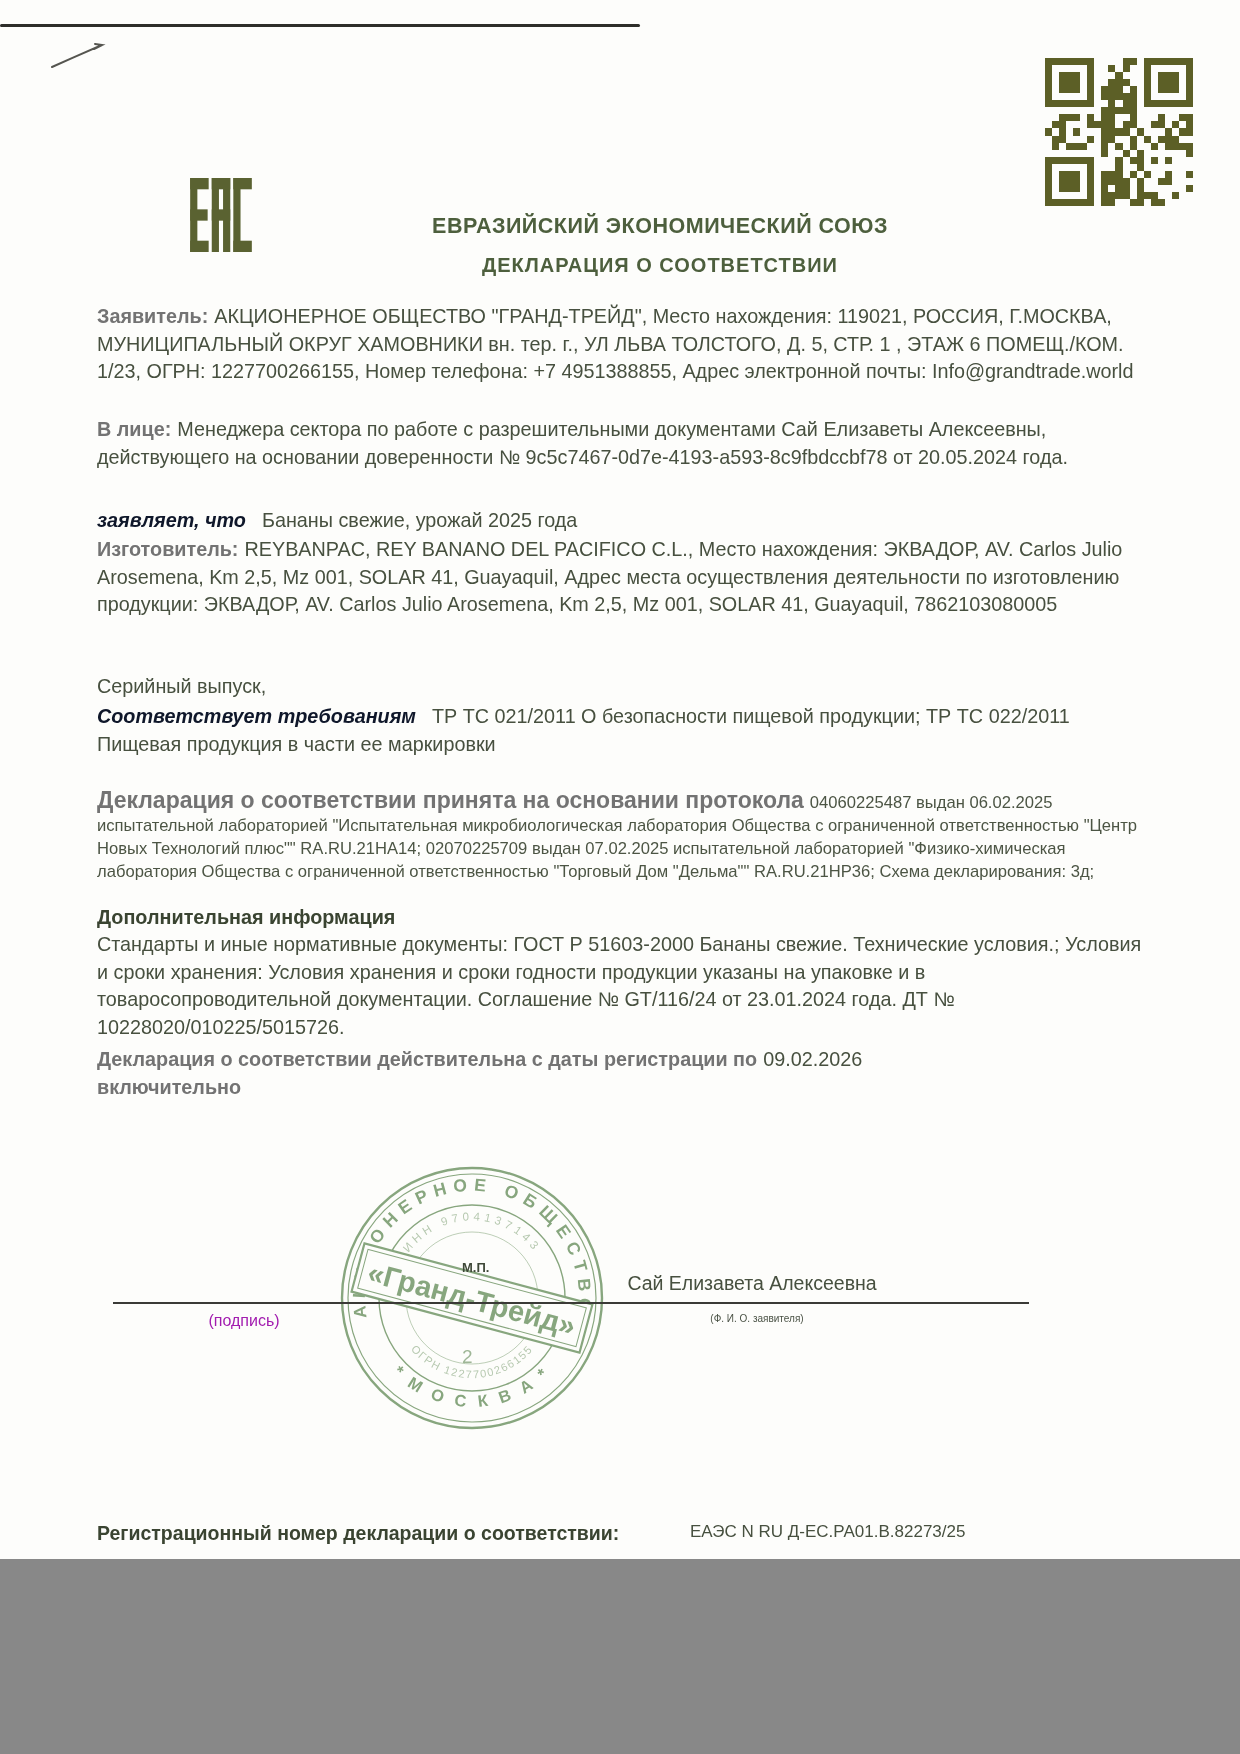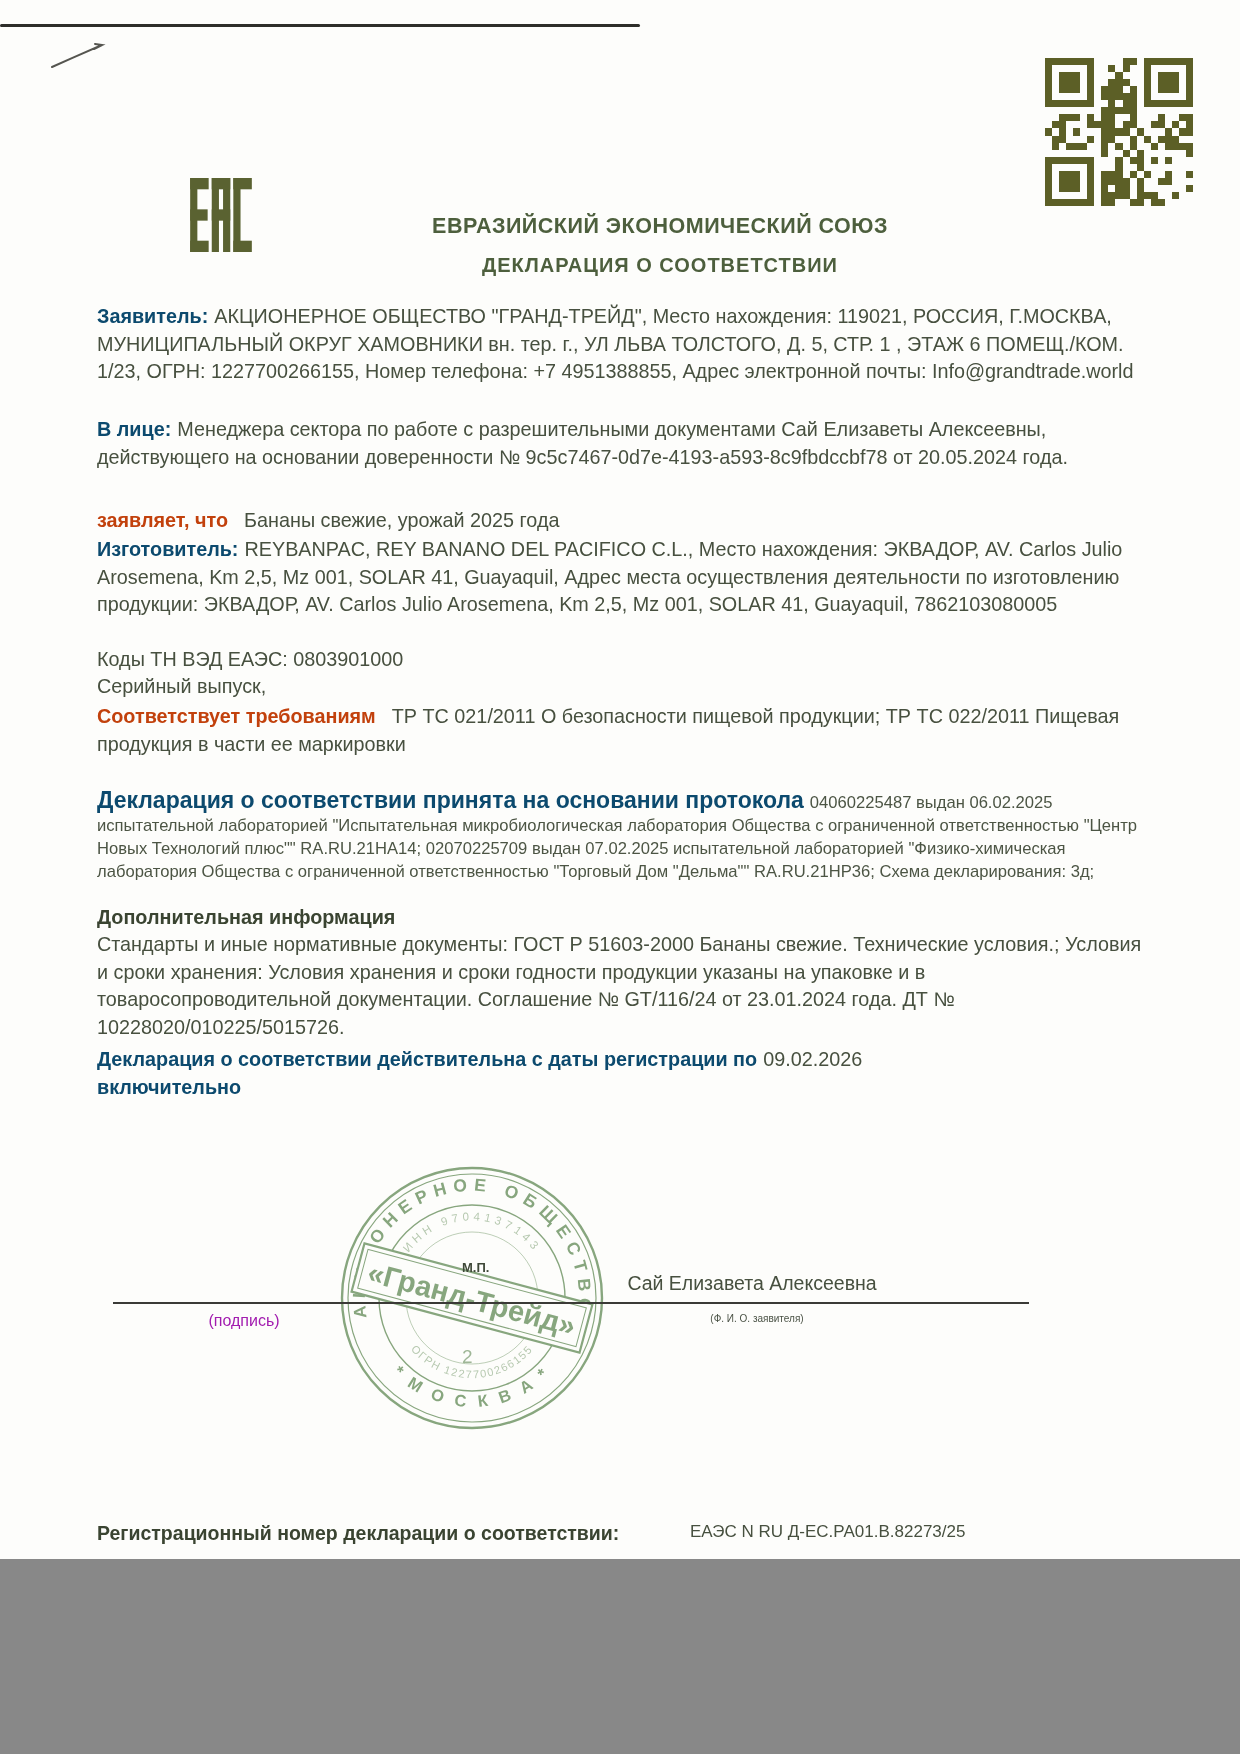--- a/index.html
+++ b/index.html
@@ -20,22 +20,22 @@
   
   .eac-logo{position:absolute;left:190px;top:178px;width:62px;height:74px;}
   .title1{position:absolute;left:660px;top:214px;transform:translateX(-50%);
     font-size:21.5px;font-weight:bold;color:#4d5f3d;letter-spacing:.5px;white-space:nowrap;}
   .title2{position:absolute;left:660px;top:254px;transform:translateX(-50%);
     font-size:20px;font-weight:bold;color:#4d5f3d;letter-spacing:1px;white-space:nowrap;}
   .qr{position:absolute;left:1045px;top:58px;width:148px;height:148px;}
 
   
   .par{position:absolute;left:97px;width:1048px;font-size:19.8px;line-height:27.5px;color:#47503f;}
-  .par .lbl{font-weight:bold;color:#0c4a6e;margin-right:6px;}
-  .par .lblw{font-weight:bold;color:#c2410c;margin-right:16px;}
+  .par .lbl{font-weight:bold;color:#737373;margin-right:6px;}
+  .par .lblw{font-weight:bold;color:#0f172a;margin-right:16px;font-style:italic;}
   .small{font-size:16.6px;line-height:23px;color:#4c5544;}
   .small .lbl{font-size:23px;}
   .heading{font-weight:bold;color:#3a4431;}
 
   
   .sigline{position:absolute;left:113px;top:1302px;width:916px;height:2px;background:#3a3a36;}
   .mp{position:absolute;left:462px;top:1260px;font-size:13px;font-weight:bold;color:#3f4838;}
   .podpis{position:absolute;left:244px;top:1312px;transform:translateX(-50%);font-size:16px;color:#a21caf;}
   .sig-name{position:absolute;left:752px;top:1272px;transform:translateX(-50%);font-size:19.5px;color:#47503f;white-space:nowrap;}
   .fio{position:absolute;left:757px;top:1313px;transform:translateX(-50%);font-size:10px;color:#4a5245;white-space:nowrap;}
@@ -104,21 +104,20 @@
   </div>
 
   <div class="par" style="top:507px;">
     <span class="lblw">заявляет, что</span><span>Бананы свежие, урожай 2025 года</span>
   </div>
 
   <div class="par" style="top:536px;">
     <span class="lbl">Изготовитель:</span><span>REYBANPAC, REY BANANO DEL PACIFICO C.L., Место нахождения: ЭКВАДОР, AV. Carlos Julio Arosemena, Km 2,5, Mz 001, SOLAR 41, Guayaquil, Адрес места осуществления деятельности по изготовлению продукции: ЭКВАДОР, AV. Carlos Julio Arosemena, Km 2,5, Mz 001, SOLAR 41, Guayaquil, 7862103080005</span>
   </div>
 
-  <div class="par" style="top:646px;">Коды ТН ВЭД ЕАЭС: 0803901000</div>
 
   <div class="par" style="top:673px;">Серийный выпуск,</div>
 
   <div class="par" style="top:703px;">
     <span class="lblw">Соответствует требованиям</span><span>ТР ТС 021/2011 О безопасности пищевой продукции; ТР ТС 022/2011 Пищевая продукция в части ее маркировки</span>
   </div>
 
   <div class="par small" style="top:789px;">
     <span class="lbl">Декларация о соответствии принята на основании протокола</span><span>04060225487 выдан 06.02.2025 испытательной лабораторией "Испытательная микробиологическая лаборатория Общества с ограниченной ответственностью "Центр Новых Технологий плюс"" RA.RU.21НА14; 02070225709 выдан 07.02.2025 испытательной лабораторией "Физико-химическая лаборатория Общества с ограниченной ответственностью "Торговый Дом "Дельма"" RA.RU.21НР36; Схема декларирования: 3д;</span>
   </div>

